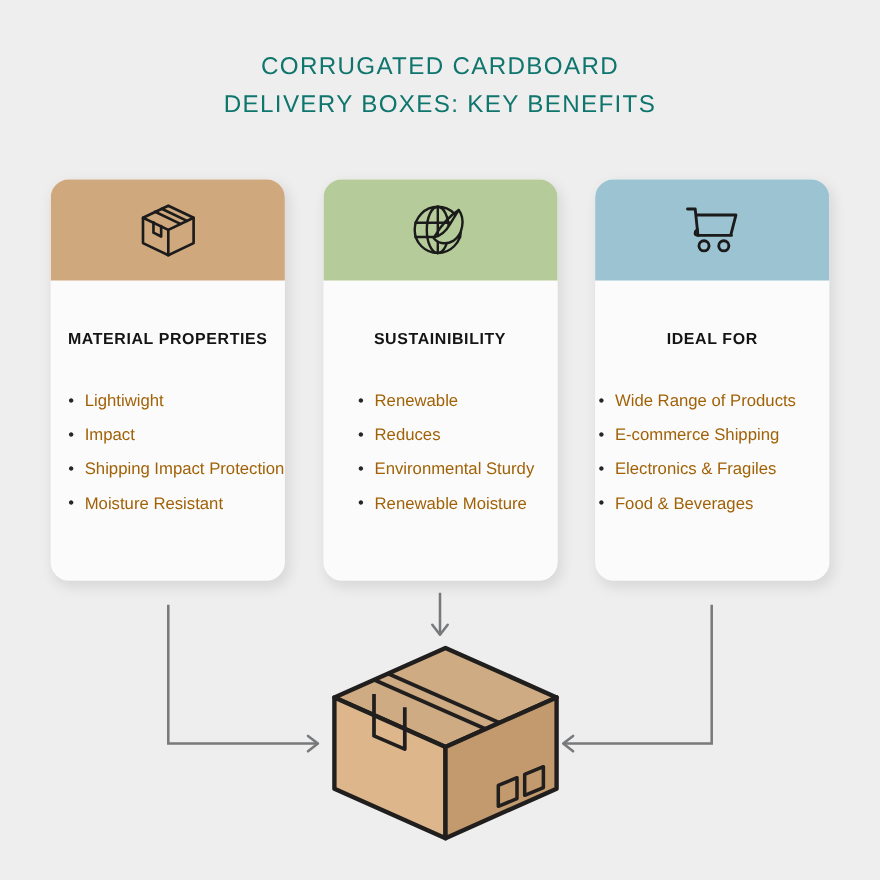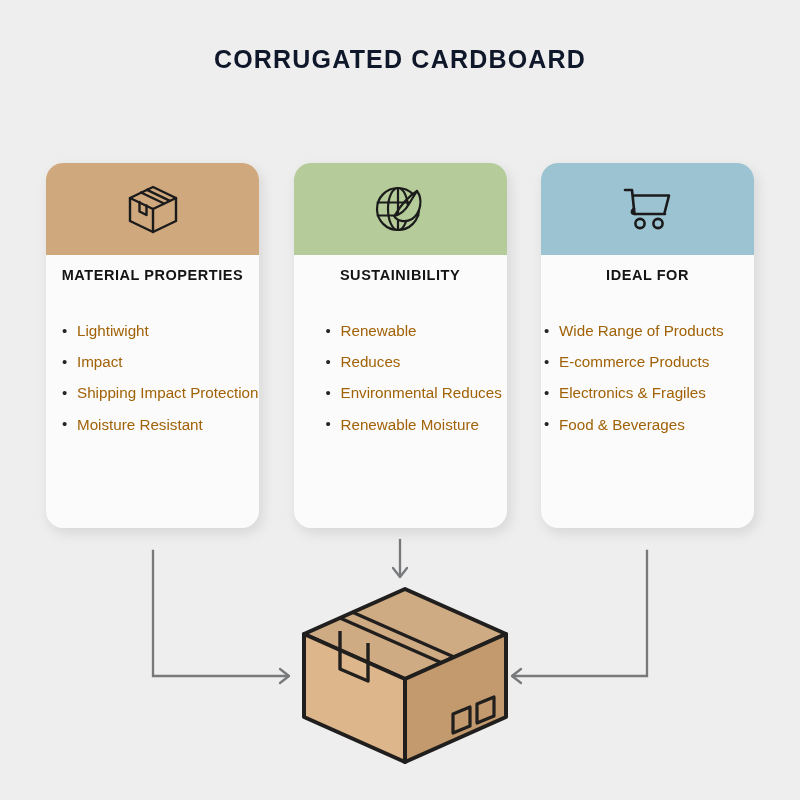--- a/index.html
+++ b/index.html
@@ -19,25 +19,25 @@
 
   
   #title-block {
     position: absolute;
     left: 0;
     top: 42px;
     width: 800px;
     text-align: center;
   }
   .title-line {
-    font-size: 25px;
-    font-weight: 700;
+    font-size: 22px;
+    font-weight: 400;
     letter-spacing: 1.2px;
     line-height: 35px;
-    color: #0f172a;
+    color: #0f766e;
     text-transform: uppercase;
   }
 
   
   #cards {
     position: absolute;
     left: 46px;
     top: 163px;
     width: 708px;
     height: 365px;
@@ -67,21 +67,21 @@
 
   .card-icon { width: 58px; height: 52px; display: block; }
   .card-icon svg { width: 100%; height: 100%; display: block; }
 
   .card-heading {
     text-align: center;
     font-size: 14.5px;
     font-weight: 700;
     letter-spacing: 0.55px;
     color: #141414;
-    margin-top: 12px;
+    margin-top: 46px;
     text-transform: uppercase;
   }
 
   .card-list {
     list-style: none;
     margin-top: 32px;
     padding-left: 16px;
   }
 
   .card-list li {
@@ -124,20 +124,21 @@
     width: 218px;
     height: 185px;
   }
   #box-illustration svg { width: 100%; height: 100%; display: block; }
 </style>
 </head>
 <body>
 
 <div id="title-block">
   <div class="title-line">CORRUGATED CARDBOARD</div>
+  <div class="title-line">DELIVERY BOXES: KEY BENEFITS</div>
 </div>
 
 <div id="cards">
 
   <div class="card card-1">
     <div class="card-band" style="background:#cfa87e">
       <span class="card-icon">
         <svg viewBox="0 0 58 52" fill="none" stroke="#1b1b1b" stroke-width="2.4" stroke-linejoin="round" stroke-linecap="round">
           <path d="M29 4 L52 15 L52 38 L29 49 L6 38 L6 15 Z"></path>
           <path d="M6 15 L29 26 L52 15"></path>
@@ -168,41 +169,41 @@
           <path d="M27 5 L27 47"></path>
           <path d="M46 8 C52 16 50 30 41 36 C34 40 26 38 23 33 C28 32 34 28 38 21 C41 16 44 11 46 8 Z" fill="#b5cb9a"></path>
           <path d="M46 8 C38 13 30 22 24 32"></path>
         </svg>
       </span>
     </div>
     <div class="card-heading">SUSTAINIBILITY</div>
     <ul class="card-list">
       <li>Renewable</li>
       <li>Reduces</li>
-      <li>Environmental Reduces</li>
+      <li>Environmental Sturdy</li>
       <li>Renewable Moisture</li>
     </ul>
   </div>
 
   <div class="card card-3">
     <div class="card-band" style="background:#9cc3d1">
       <span class="card-icon">
         <svg viewBox="0 0 58 52" fill="none" stroke="#1b1b1b" stroke-width="2.6" stroke-linejoin="round" stroke-linecap="round">
           <path d="M6 7 L13 7 L15.5 31 L46 31"></path>
           <path d="M14 12.5 L50 12.5 L45.5 30"></path>
           <path d="M15 25.5 C12 28 12 31 16 31"></path>
           <circle cx="21" cy="40.5" r="4.6"></circle>
           <circle cx="39" cy="40.5" r="4.6"></circle>
         </svg>
       </span>
     </div>
     <div class="card-heading">IDEAL FOR</div>
     <ul class="card-list">
       <li>Wide Range of Products</li>
-      <li>E-commerce Products</li>
+      <li>E-commerce Shipping</li>
       <li>Electronics &amp; Fragiles</li>
       <li>Food &amp; Beverages</li>
     </ul>
   </div>
 
 </div>
 
 <svg id="connectors" viewBox="0 0 800 800">
   <g fill="none" stroke="#77797b" stroke-width="2.3" stroke-linecap="square">
 

